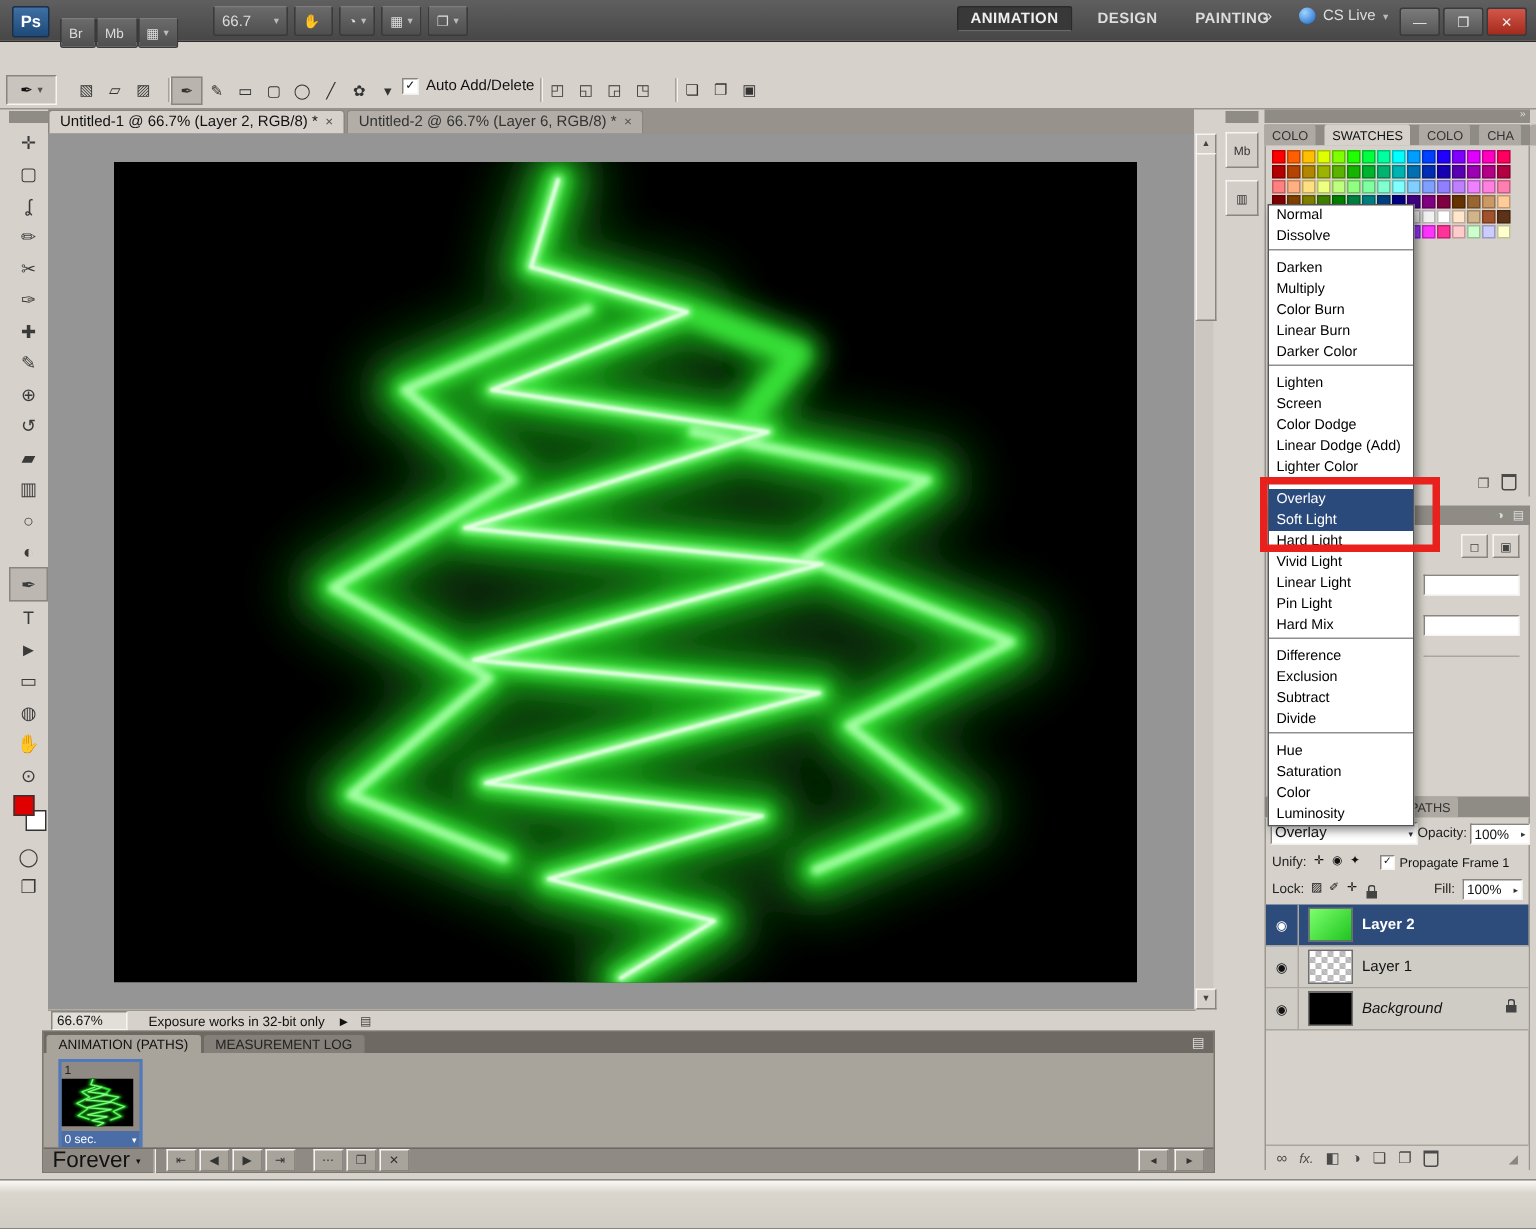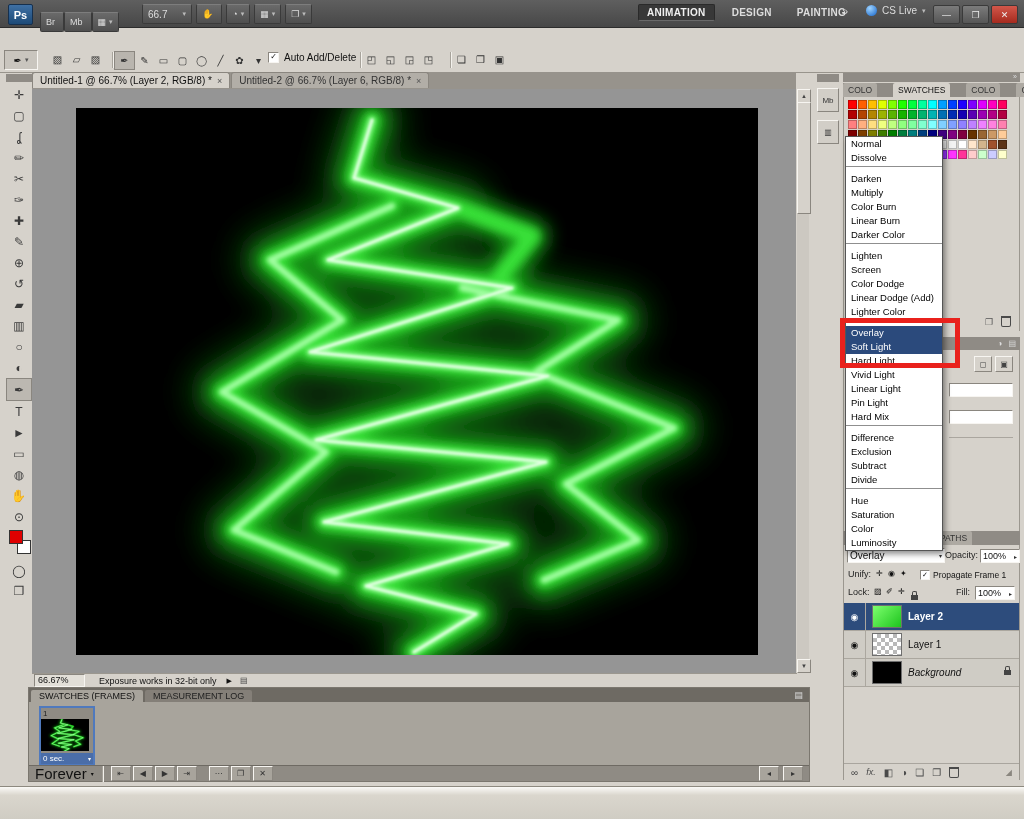--- a/index.html
+++ b/index.html
@@ -31,21 +31,21 @@
   .optionsbar{left:0;top:47px;width:1024px;height:25px;background:#d6d2cb;border-bottom:1px solid #98948c}
   .opt-btn{width:19px;height:17px;display:flex;align-items:center;justify-content:center;font-size:10px;color:#333}
   .opt-btn.active{background:#b9b5ae;border:1px solid #8a867f}
   .vsep{width:1px;height:16px;background:#a7a39b;box-shadow:1px 0 #f3f1ec;margin:0 4px}
 
   
   .tool{width:24px;height:21px;display:flex;align-items:center;justify-content:center;font-size:12px;color:#3a3a3a}
   .tool.active{background:#bcb8b1;border:1px solid #8a867f}
 
   
-  .tabbar{left:32px;top:72px;width:764px;height:17px;background:#97938c;display:flex;align-items:flex-start;border-bottom:1px solid #8a867f}
+  .tabbar{left:32px;top:72px;width:764px;height:17px;background:#97938c;display:flex;align-items:center;border-bottom:1px solid #8a867f}
   .doc-tab{padding:2px 7px;font-size:10px;background:#b2aea7;color:#333;border:1px solid #8a867f;border-bottom:none;
            border-radius:3px 3px 0 0;margin-right:1px;display:flex;gap:5px;align-items:center;white-space:nowrap}
   .doc-tab.active{background:#d6d2cb;color:#111}
   .tab-x{font-size:9px;color:#555}
 
   
   .canvas-area{left:32px;top:89px;width:764px;height:584px;background:#959595}
   .vscroll{left:797px;top:89px;width:12px;height:584px;background:#ccc8c1}
   .scroll-btn{width:12px;height:12px;font-size:6px;display:flex;align-items:center;justify-content:center;background:#d6d2cb;color:#444}
   .statusbar{left:32px;top:673px;width:765px;height:13px;background:#d6d2cb;border-top:1px solid #9b978f;display:flex;align-items:center;font-size:9px}
@@ -54,21 +54,21 @@
   .anim{left:28px;top:687px;width:780px;height:93px;background:#a8a49c;border:1px solid #7b776f}
   .anim-tabs{height:14px;background:#6e6a63;display:flex;align-items:flex-end;gap:2px;padding-left:2px}
   .anim-tab{font-size:9px;padding:1px 8px;background:#847f78;color:#222;border-radius:2px 2px 0 0}
   .anim-tab.active{background:#a8a49c;color:#111}
   .frame{left:10px;top:18px;width:52px;border:2px solid #4f79bd;background:#8f8b84}
   .transport-btn{width:18px;height:13px;font-size:8px;display:flex;align-items:center;justify-content:center;background:#a8a49c;color:#333}
   .anim-bottom{position:absolute;left:0;bottom:0;width:100%;height:16px;background:#8f8b84;border-top:1px solid #6e6a63;display:flex;align-items:center;gap:4px;padding:0 6px;box-sizing:border-box}
 
   
   .ptabstrip{background:#8f8b85;display:flex;align-items:flex-end}
-  .ptab{font-size:8.5px;padding:2px 5px;background:#aeaaa3;color:#333;border-radius:2px 2px 0 0;margin-right:16px;white-space:nowrap}
+  .ptab{font-size:8.5px;padding:2px 5px;background:#aeaaa3;color:#333;border-radius:2px 2px 0 0;margin-right:6px;white-space:nowrap}
   .ptab.active{background:#d6d2cb;color:#111}
   .panelbody{background:#d6d2cb;border-left:1px solid #9b978f;border-right:1px solid #9b978f}
   .swgrid{display:grid;grid-template-columns:repeat(16,9px);grid-auto-rows:9px;gap:1px}
   .swatch{width:9px;height:9px;outline:1px solid rgba(0,0,0,.25);outline-offset:-1px}
   .mask-btn{width:68px;height:16px;background:#d6d2cb;font-size:9px;color:#8d897f;display:flex;align-items:center;justify-content:center}
 
   
   .dropdown{left:845px;top:136px;width:96px;background:#fff;border:1px solid #555;box-shadow:2px 3px 6px rgba(0,0,0,.45);z-index:40}
   .bm-item{height:14px;line-height:14px;padding:0 5px;font-size:9.5px;white-space:nowrap;color:#000}
   .bm-item.selected{background:#2b4a7c;color:#fff}
@@ -345,21 +345,21 @@
 
   <div class="abs statusbar">
     <span class="bi" style="width:46px;height:11px;line-height:11px;background:#e2dfd8;padding-left:3px;margin-left:2px">66.67%</span>
     <span style="margin-left:14px">Exposure works in 32-bit only</span>
     <span style="margin-left:10px;font-size:7px">▶</span>
     <span style="margin-left:8px;font-size:8px;color:#444">▤</span>
   </div>
 
   <div class="abs anim">
     <div class="anim-tabs">
-      <div class="anim-tab active">SWATCHES (FRAMES)</div>
+      <div class="anim-tab active">ANIMATION (PATHS)</div>
         <div class="anim-tab">MEASUREMENT LOG</div>
     </div>
     <span class="abs" style="right:6px;top:2px;font-size:9px;color:#ddd">▤</span>
     <div class="abs frame">
       <div style="font-size:8px;color:#222;padding:1px 2px">1</div>
       <svg viewBox="0 0 682 547" width="48" height="32" preserveAspectRatio="none">
           <use href="#flameArt"></use>
         </svg>
       <div class="flex" style="height:11px;background:#4a6da8;color:#fff;font-size:8px;justify-content:space-between;padding:0 2px">
         <span>0 sec.</span>

